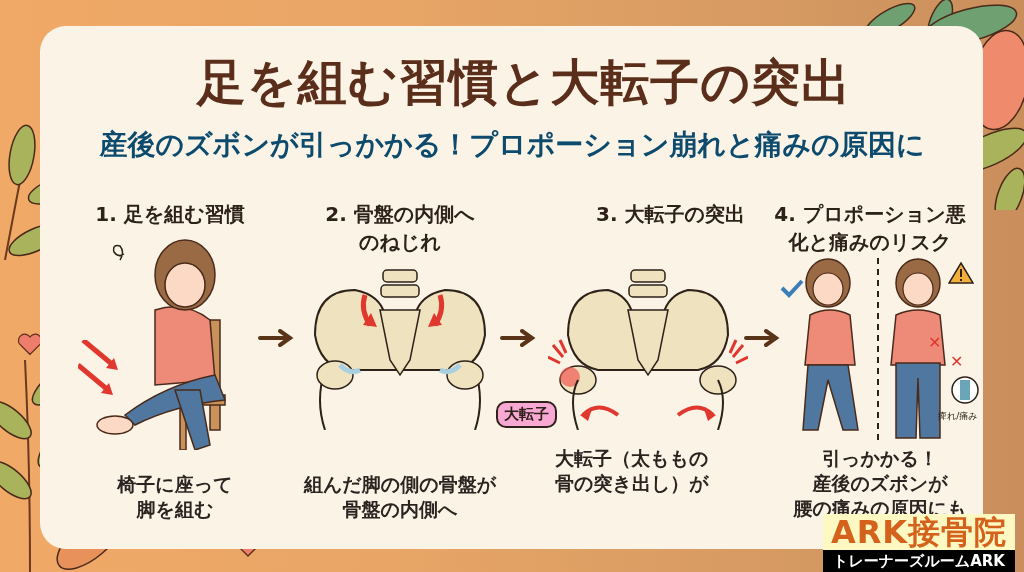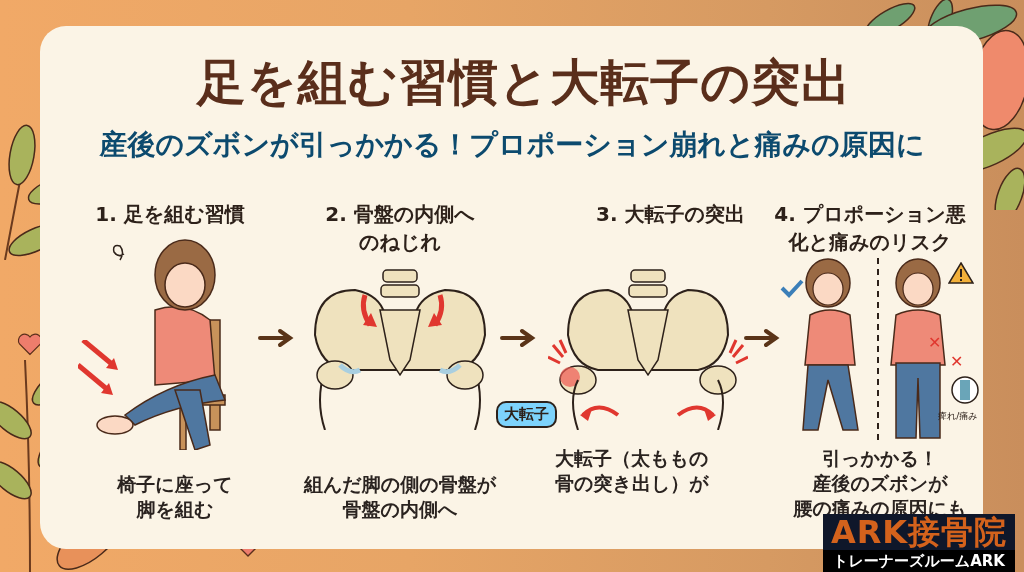--- a/index.html
+++ b/index.html
@@ -7,21 +7,21 @@
     background:linear-gradient(90deg,#f1a967 0%,#e7a566 40%,#d69a62 75%,#c98e5c 100%);
     font-family:"DejaVu Sans","Liberation Sans",sans-serif;}
   .card{position:absolute;left:40px;top:26px;width:943px;height:523px;background:#fbf4e6;border-radius:26px;}
   .title{position:absolute;left:0;width:1024px;top:50px;text-align:center;font-size:49px;font-weight:bold;color:#5a2e1b;letter-spacing:1px;padding-left:12px;}
   .subtitle{position:absolute;left:0;width:1024px;top:126px;text-align:center;font-size:28px;font-weight:bold;color:#0c4a6e;}
   .step-title{position:absolute;font-size:20px;font-weight:bold;color:#2d211a;line-height:28px;text-align:center;}
   .caption{position:absolute;font-size:19px;font-weight:bold;color:#2a2320;line-height:25px;text-align:center;}
   .arrow{position:absolute;}
   .illus{position:absolute;}
   .logo{position:absolute;left:823px;top:514px;width:192px;height:58px;}
-  .logo-top{height:36px;background:#0f172a;color:#d4621c;font-size:32px;font-weight:bold;line-height:36px;text-align:center;letter-spacing:1px;}
+  .logo-top{height:36px;background:#fef9c3;color:#d4621c;font-size:32px;font-weight:bold;line-height:36px;text-align:center;letter-spacing:1px;}
   .logo-bottom{height:22px;background:#000000;color:#fff;font-size:15px;font-weight:bold;line-height:22px;text-align:center;}
   .deco{position:absolute;}
 </style>
 </head>
 <body>
 
 <svg class="deco" style="left:0;top:60px" width="90" height="200" viewBox="0 0 90 200">
   <path d="M5 200 Q20 120 30 70" stroke="#6b3a1e" stroke-width="2" fill="none"></path>
   <ellipse cx="22" cy="95" rx="12" ry="30" fill="#a9b35c" stroke="#4a2a1a" stroke-width="1.5" transform="rotate(10 22 95)"></ellipse>
   <ellipse cx="55" cy="130" rx="28" ry="11" fill="#a9b35c" stroke="#4a2a1a" stroke-width="1.5" transform="rotate(-20 55 130)"></ellipse>
@@ -136,21 +136,21 @@
   <ellipse cx="170" cy="115" rx="18" ry="14" fill="#efe2be" stroke="#2d211a" stroke-width="1.5"></ellipse>
   <circle cx="22" cy="112" r="10" fill="#ef5a52" opacity="0.7"></circle>
   <path d="M30 165 q-10 -30 0 -50 M170 165 q10 -30 0 -50" stroke="#2d211a" stroke-width="2" fill="none"></path>
   <path d="M5 80 L15 92 M12 75 L18 88 M0 92 L12 98" stroke="#e0372f" stroke-width="3"></path>
   <path d="M195 80 L185 92 M188 75 L182 88 M200 92 L188 98" stroke="#e0372f" stroke-width="3"></path>
   <path d="M70 150 q-20 -15 -35 0" stroke="#e0372f" stroke-width="4" fill="none"></path>
     <path d="M32 150 L44 144 L40 156 Z" fill="#e0372f"></path>
   <path d="M130 150 q20 -15 35 0" stroke="#e0372f" stroke-width="4" fill="none"></path>
     <path d="M168 150 L156 144 L160 156 Z" fill="#e0372f"></path>
 </svg>
-<div style="position:absolute;left:496px;top:401px;padding:2px 6px;border:2px solid #2d211a;border-radius:10px;background:#7dd3fc;font-size:15px;font-weight:bold;color:#2d211a;">大転子</div>
+<div style="position:absolute;left:496px;top:401px;padding:2px 6px;border:2px solid #2d211a;border-radius:10px;background:#f9a8d4;font-size:15px;font-weight:bold;color:#2d211a;">大転子</div>
 
 <svg class="illus" style="left:780px;top:278px" width="24" height="20" viewBox="0 0 24 20">
     <path d="M2 10 L9 17 L22 3" stroke="#3c7fb8" stroke-width="4" fill="none"></path>
   </svg>
 <svg class="illus" style="left:790px;top:255px" width="80" height="190" viewBox="0 0 80 190">
   <ellipse cx="38" cy="28" rx="22" ry="24" fill="#9a6a44" stroke="#4a2a1a" stroke-width="1.5"></ellipse>
   <ellipse cx="38" cy="34" rx="15" ry="16" fill="#fbd9c4" stroke="#4a2a1a" stroke-width="1.2"></ellipse>
   <path d="M20 60 q20 -10 40 0 l5 50 l-50 0 z" fill="#ee8a78" stroke="#4a2a1a" stroke-width="1.5"></path>
   <path d="M18 110 l-5 65 l15 0 l10 -50 l15 50 l15 0 l-10 -65 z" fill="#4f77a0" stroke="#4a2a1a" stroke-width="1.5"></path>
 </svg>

